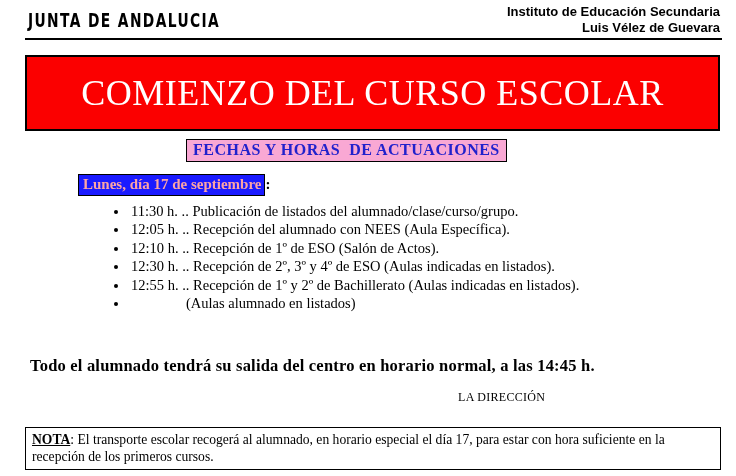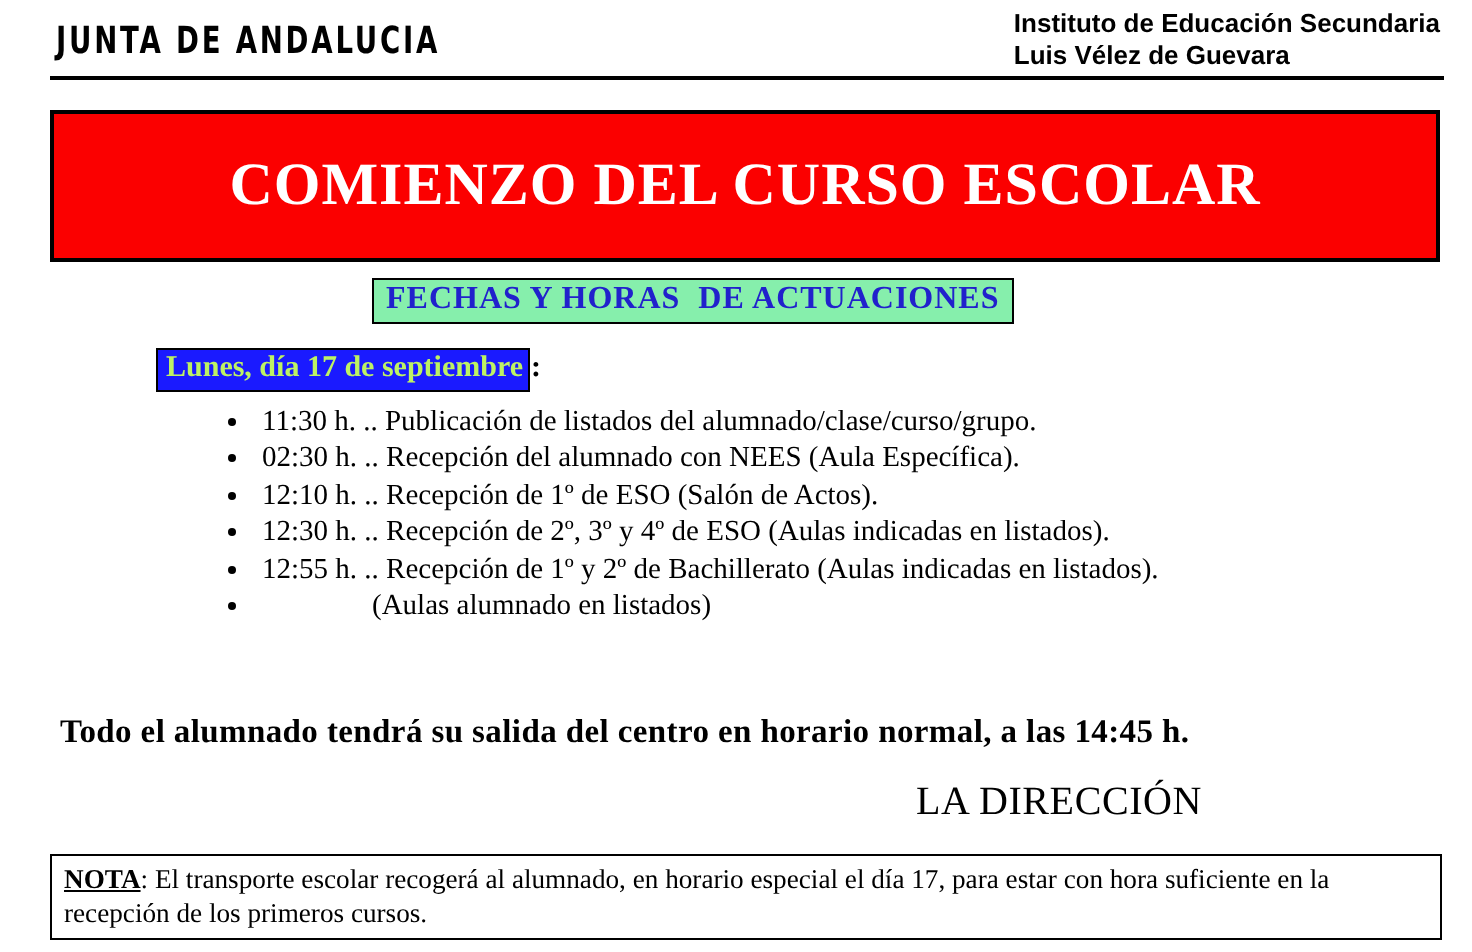--- a/index.html
+++ b/index.html
@@ -9,36 +9,36 @@
   }
 
   
   .logo {
     position:absolute; left:28px; top:9px;
     font-family:"DejaVu Sans", sans-serif; font-weight:bold;
     font-size:15px; letter-spacing:1.5px;
     transform:scale(0.92,1.25); transform-origin:left top;
   }
   .org {
-    position:absolute; right:16px; top:4px; 
+    position:absolute; right:16px; top:4px; text-align:right;
     font-family:"Liberation Sans", sans-serif; font-weight:bold;
     font-size:13px; line-height:16px;
   }
   .header-rule {
     position:absolute; left:25px; top:38px; width:697px; height:2px; background:#000;
   }
 
   
   .banner {
     position:absolute; left:25px; top:55px; width:691px; height:72px;
     border:2px solid #000; text-align:center;
     display:flex; flex-direction:column; justify-content:center;
   }
   .banner-line {
-    font-weight:bold; font-size:30px; line-height:36px; letter-spacing:0.5px;
+    font-weight:normal; font-size:36px; line-height:36px; letter-spacing:0.5px;
   }
 
   
   .section-title {
     position:absolute; left:186px; top:139px;
     border:1px solid #000; padding:1px 6px 2px 6px;
     font-weight:bold; font-size:16px; white-space:pre; letter-spacing:0.5px;
   }
 
   
@@ -57,21 +57,21 @@
     font-size:14.5px; line-height:18.4px; margin:0; padding-left:2px;
   }
   .cont { display:block; margin-left:55px; }
 
   
   .closing {
     position:absolute; left:30px; top:356px; width:680px;
     font-weight:bold; font-size:16.5px; letter-spacing:0.2px;
   }
   .signature {
-    position:absolute; left:458px; top:390px; font-size:20px; letter-spacing:0.3px;
+    position:absolute; left:458px; top:390px; font-size:12px; letter-spacing:0.3px;
   }
 
   
   .note {
     position:absolute; left:25px; top:427px; width:683px;
     border:1px solid #000; padding:3px 5px 4px 6px;
     font-size:13.6px; line-height:17px;
   }
   .note b { font-weight:bold;text-decoration:underline; }
 </style>
@@ -84,32 +84,32 @@
   <div class="org">
     <div>Instituto de Educación Secundaria</div>
     <div>Luis Vélez de Guevara</div>
   </div>
   <div class="header-rule"></div>
 
   <div class="banner" style="background:#FB0000; color:#FFFFFF;">
     <div class="banner-line">COMIENZO DEL CURSO ESCOLAR</div>
   </div>
 
-  <div class="section-title" style="background:#86efac; color:#2121CC;">FECHAS Y HORAS  DE ACTUACIONES</div>
+  <div class="section-title" style="background:#f9a8d4; color:#2121CC;">FECHAS Y HORAS  DE ACTUACIONES</div>
 
   <div class="day-line">
-    <span class="day-label" style="background:#1A1AFF; color:#bef264;">Lunes, día 17 de septiembre</span><span class="day-colon">:</span>
+    <span class="day-label" style="background:#1A1AFF; color:#fca5a5;">Lunes, día 17 de septiembre</span><span class="day-colon">:</span>
   </div>
 
   <ul class="schedule">
     <li>
       <span>11:30 h. .. Publicación de listados del alumnado/clase/curso/grupo.</span>
     </li>
     <li>
-      <span>02:30 h. .. Recepción del alumnado con NEES (Aula Específica).</span>
+      <span>12:05 h. .. Recepción del alumnado con NEES (Aula Específica).</span>
     </li>
     <li>
       <span>12:10 h. .. Recepción de 1º de ESO (Salón de Actos).</span>
     </li>
     <li>
       <span>12:30 h. .. Recepción de 2º, 3º y 4º de ESO (Aulas indicadas en listados).</span>
     </li>
     <li>
       <span>12:55 h. .. Recepción de 1º y 2º de Bachillerato (Aulas indicadas en listados).</span>
     </li>

